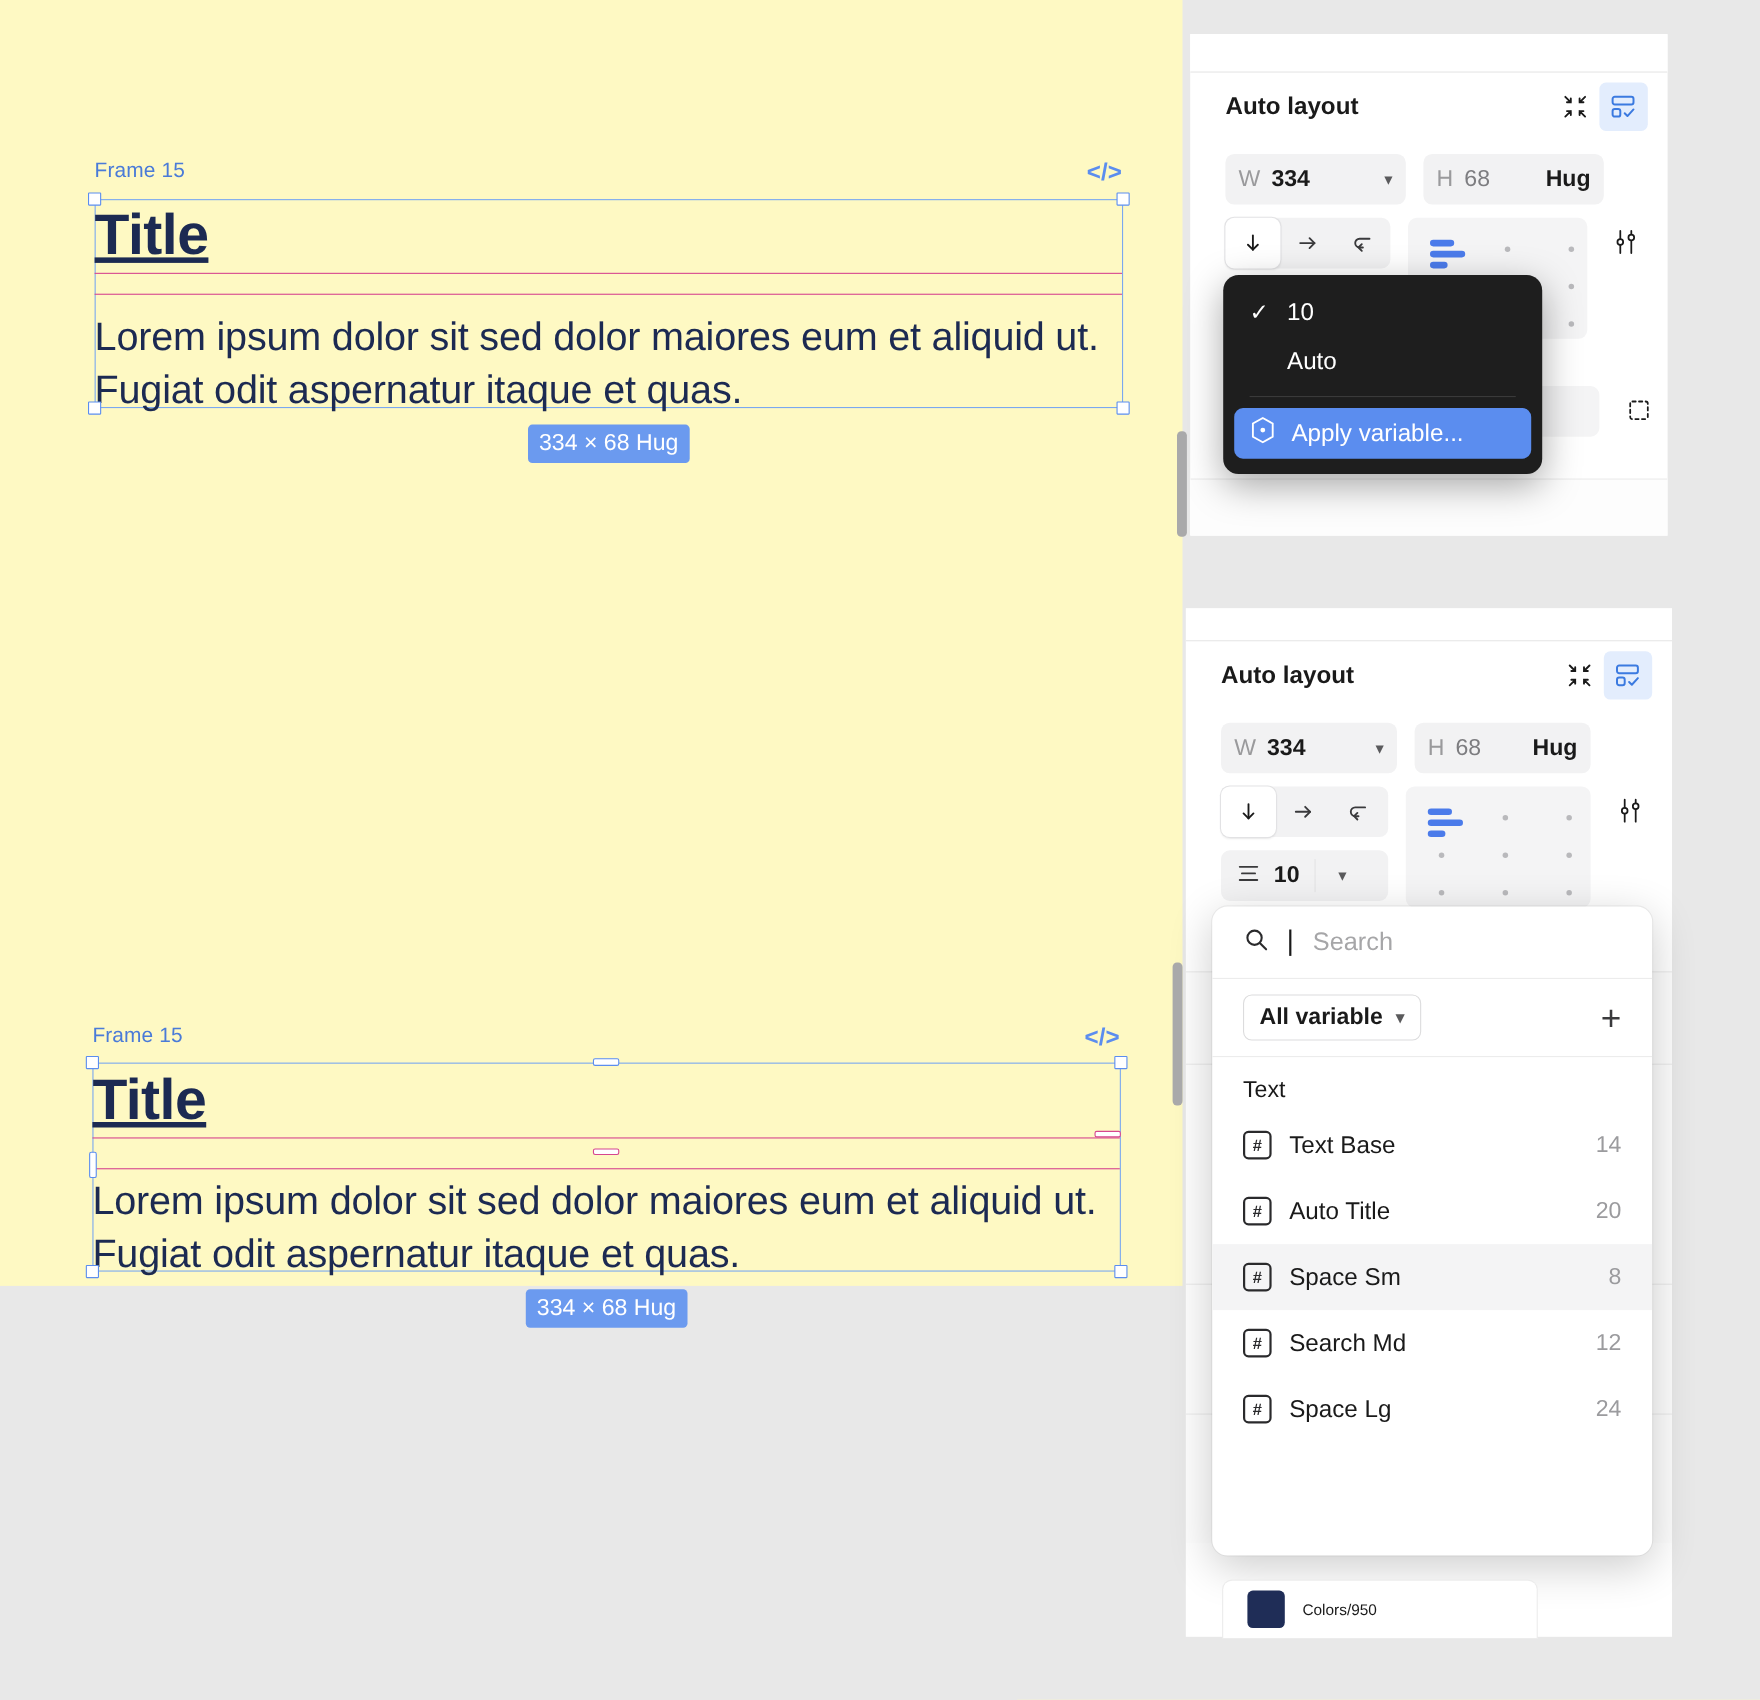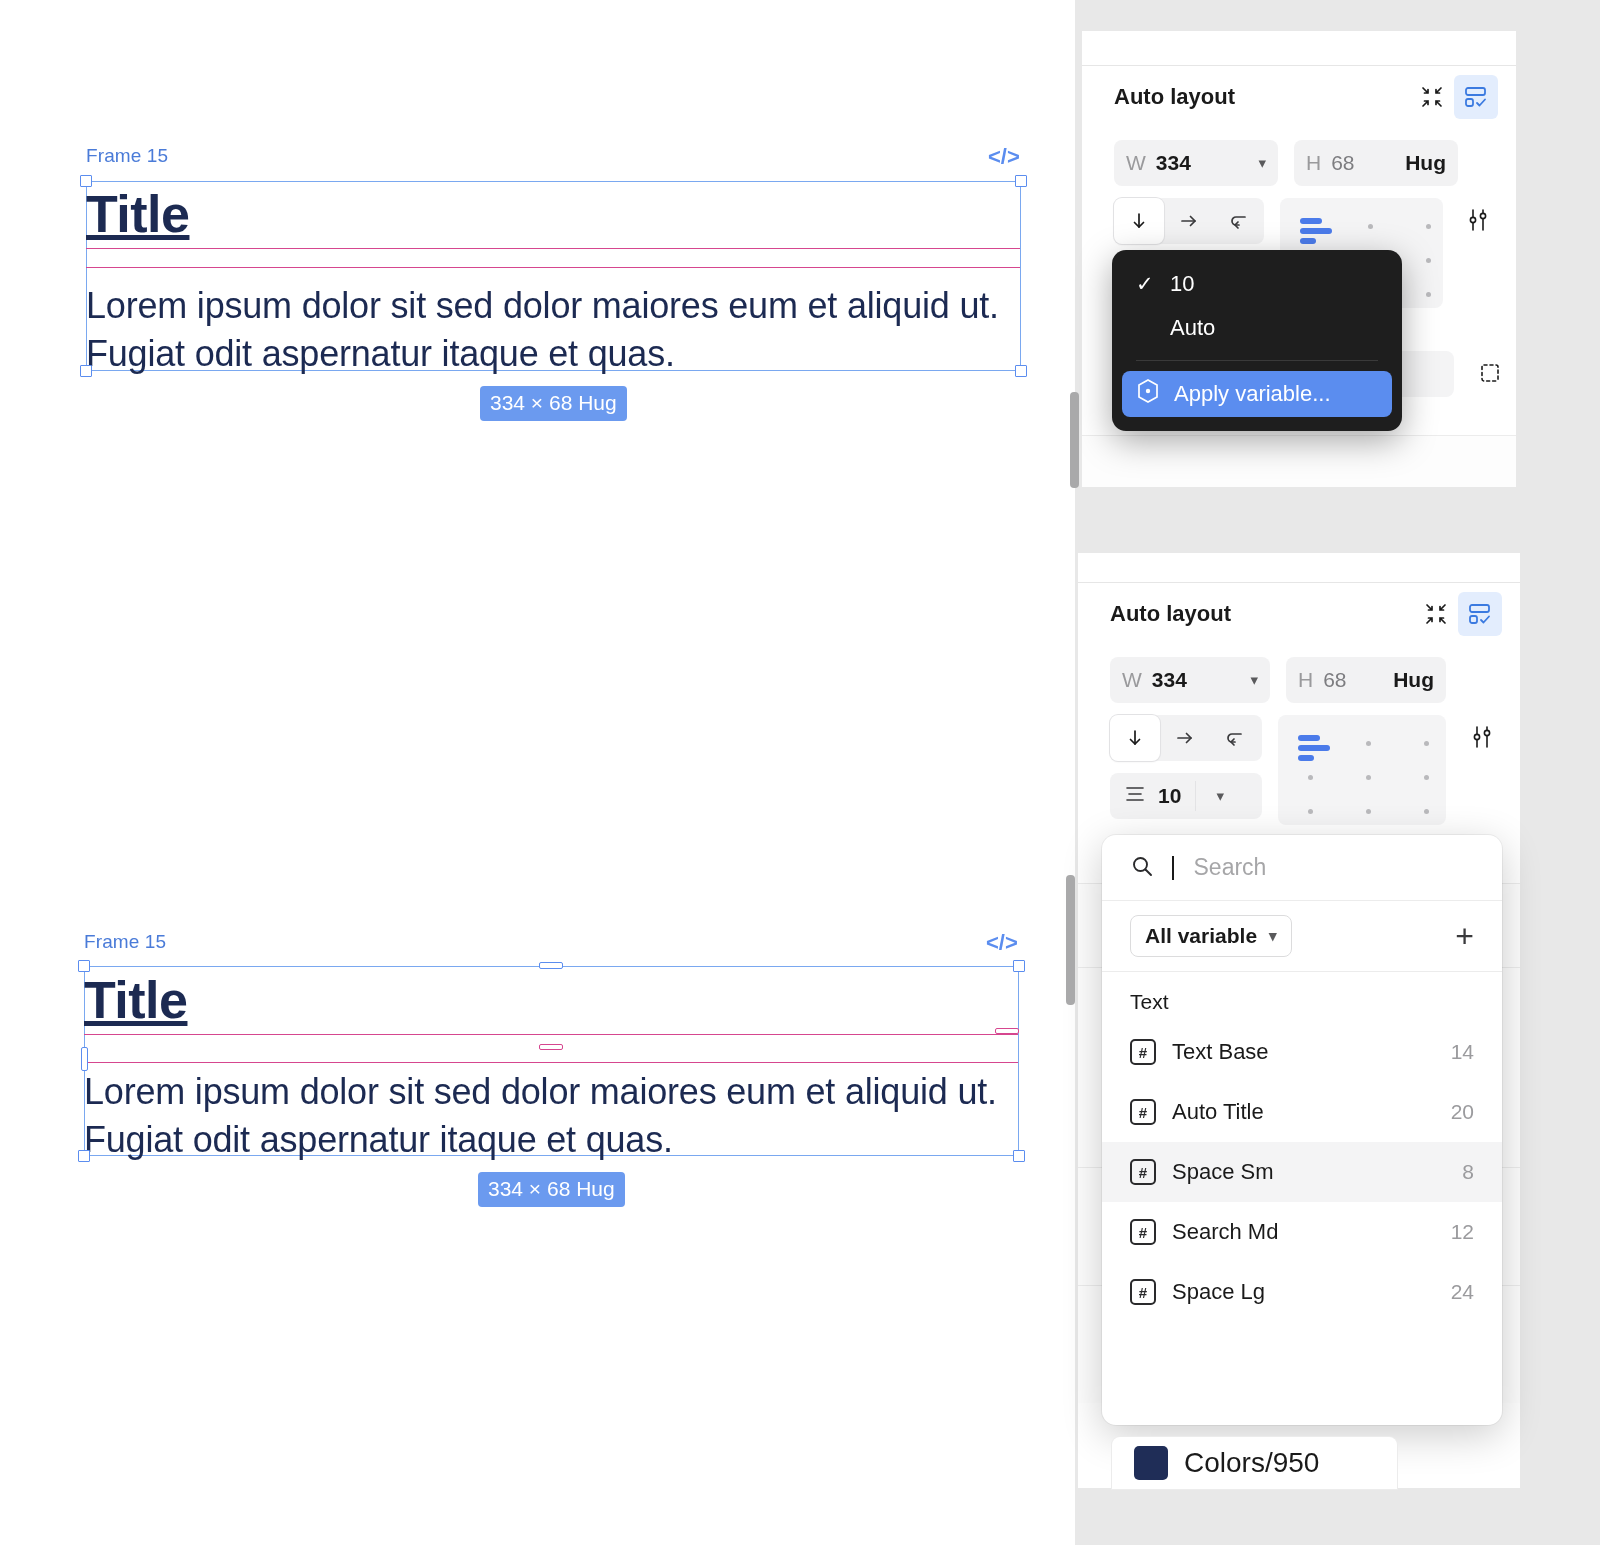--- a/index.html
+++ b/index.html
@@ -5,21 +5,21 @@
   * { box-sizing: border-box; margin: 0; padding: 0; }
   html, body {
     width: 1600px; height: 1545px;
     background: #e8e8e8;
     font-family: "Liberation Sans", sans-serif;
     overflow: hidden;
   }
   #root { position: relative; width: 1600px; height: 1545px; }
 
   
-  .canvas { position: absolute; left: 0; top: 0; width: 1075px; height: 1545px; background: #ffffff; }
+  .canvas { position: absolute; left: 0; top: 0; width: 1075px; height: 1169px; background: #fef9c3; }
 
   .frame-wrap { position: absolute; }
   .frame-label {
     position: absolute; font-size: 19px; color: #4a7bd8; letter-spacing: .1px;
     white-space: nowrap;
   }
   .code-icon { position: absolute; color: #5b8def; font-size: 22px; font-weight: 600; }
 
   .sel-box { position: absolute; border: 1.6px solid #7aa8f0; }
   .handle {
@@ -127,21 +127,20 @@
   .dm-apply {
     display: flex; align-items: center; gap: 14px; background: #5b8def;
     border-radius: 8px; height: 46px; padding: 0 14px; color: #fff; font-size: 22px;
   }
 
   
   .picker {
     position: absolute; background: #ffffff; border-radius: 14px;
     box-shadow: 0 10px 40px rgba(0,0,0,.20), 0 0 0 1px rgba(0,0,0,.05);
     overflow: hidden;
-    margin-top: 11px;
   }
   .pk-search { display: flex; align-items: center; gap: 18px; height: 66px; padding: 0 28px; border-bottom: 1px solid #ececec; }
   .pk-search .ph { color: #a6a6a8; font-size: 23px; }
   .caret-bar { display:inline-block; width:1.5px; height:24px; background:#1a1a1a; margin-right:2px; vertical-align:middle;}
   .pk-filter { display: flex; align-items: center; padding: 14px 28px; border-bottom: 1px solid #ececec; }
   .pill {
     border: 1px solid #dcdcdd; border-radius: 8px; height: 42px; display: flex;
     align-items: center; gap: 12px; padding: 0 14px; font-size: 21px; color: #1a1a1a; font-weight: 600;
   }
   .plus { margin-left: auto; font-size: 32px; color: #3a3a3c; line-height: 1; font-weight: 300; }
@@ -155,21 +154,21 @@
     display: flex; align-items: center; justify-content: center;
     font-size: 15px; color: #2a2a2c; font-weight: 700;
   }
 
   .color-row {
     position: absolute; background: #fff; border-radius: 8px 8px 0 0;
     display: flex; align-items: center; gap: 16px; padding: 0 22px;
     box-shadow: 0 0 0 1px #ececec;
   }
   .swatch { width: 34px; height: 34px; border-radius: 5px; }
-  .color-name { font-size: 28px; color: #1a1a1a; }
+  .color-name { font-size: 14px; color: #1a1a1a; }
 
   .scrollbar { position: absolute; width: 8px; border-radius: 4px; background: #a9a9aa; }
   .ghost-row { position: absolute; background: #fdfdfd; border-top: 1px solid #ececec; }
   .ghost-field { position: absolute; background: #f4f4f5; border-radius: 8px; }
 </style>
 </head>
 <body>
 
 <div id="root">
 

